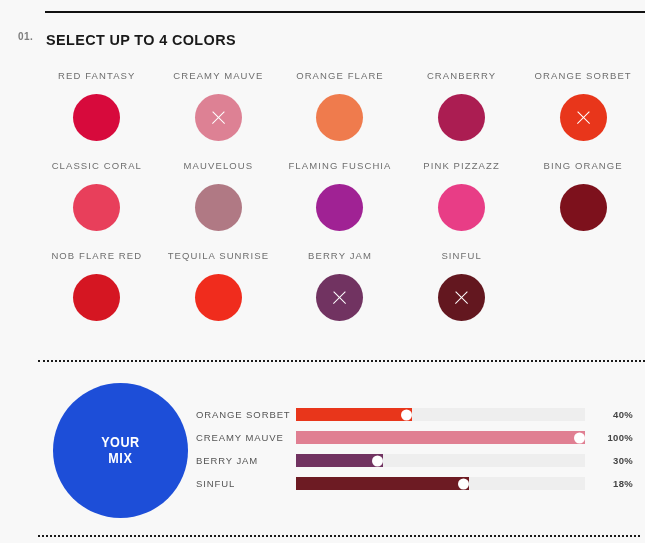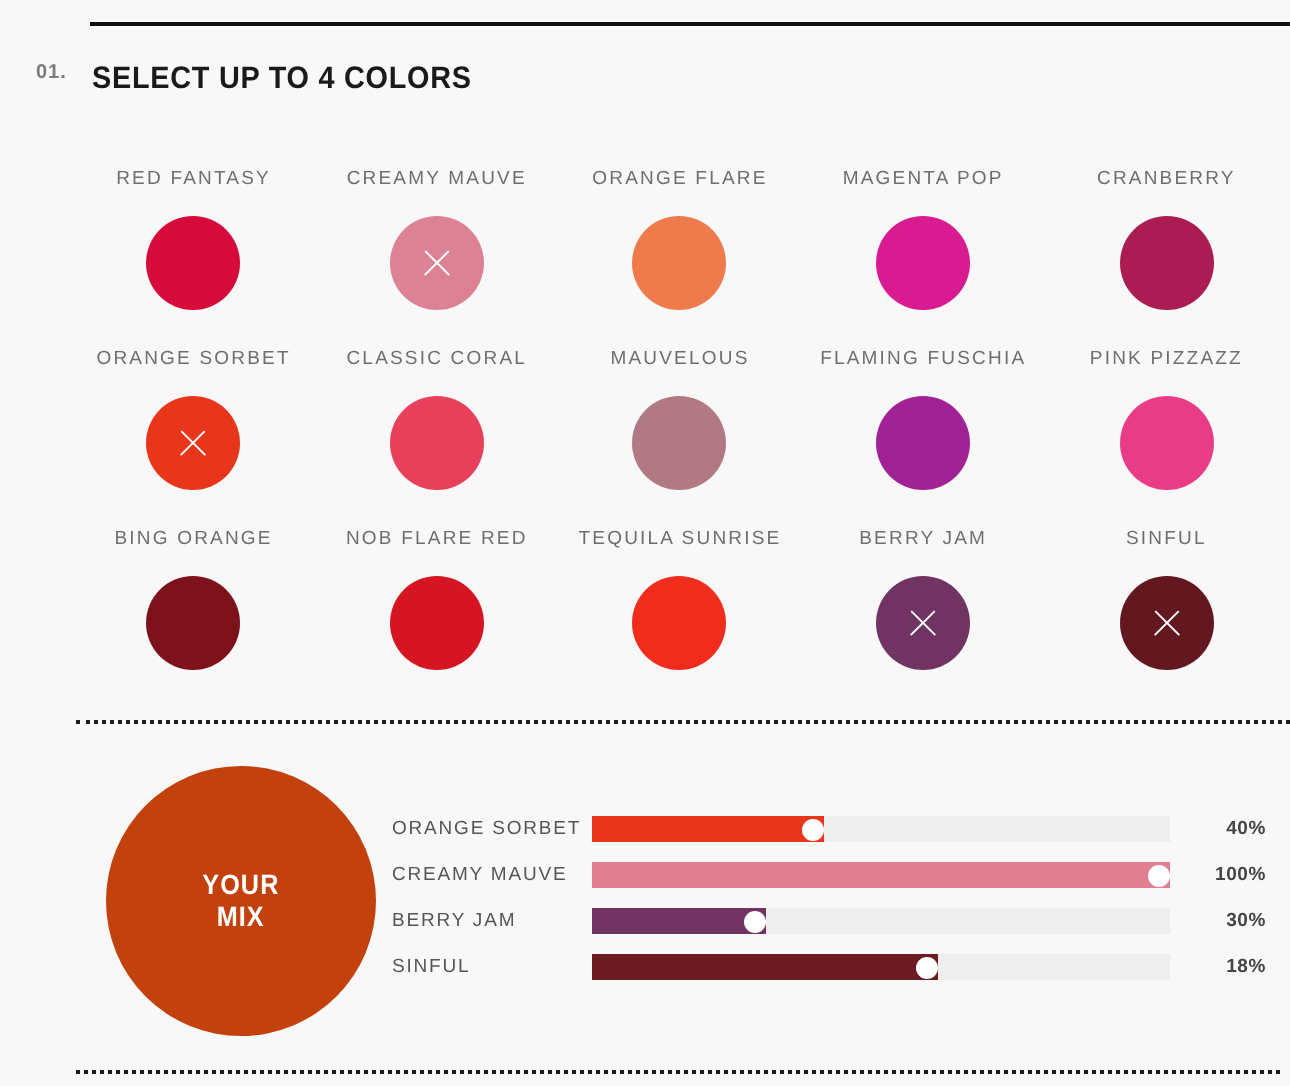--- a/index.html
+++ b/index.html
@@ -48,21 +48,21 @@
     color: #1a1a1a;
     font-stretch: condensed;
     transform: scaleX(0.93);
     transform-origin: left center;
   }
 
   
   .swatch-grid {
     position: absolute;
     left: 36px;
-    top: 84px;
+    top: 70px;
     width: 608px;
     display: grid;
     grid-template-columns: repeat(5, 1fr);
     row-gap: 0px;
   }
   .swatch-cell {
     display: flex;
     flex-direction: column;
     align-items: center;
     height: 90px;
@@ -215,24 +215,20 @@
       <div class="swatch-label">CREAMY MAUVE</div>
       <div class="swatch-dot selected" style="background: rgb(221, 129, 148);">
         <div class="swatch-x"></div>
       </div>
     </div>
     <div class="swatch-cell">
       <div class="swatch-label">ORANGE FLARE</div>
       <div class="swatch-dot" style="background: rgb(239, 123, 77);"></div>
     </div>
     <div class="swatch-cell">
-      <div class="swatch-label">MAGENTA POP</div>
-      <div class="swatch-dot" style="background: rgb(217, 27, 146);"></div>
-    </div>
-    <div class="swatch-cell">
       <div class="swatch-label">CRANBERRY</div>
       <div class="swatch-dot" style="background: rgb(171, 29, 82);"></div>
     </div>
     <div class="swatch-cell">
       <div class="swatch-label">ORANGE SORBET</div>
       <div class="swatch-dot selected" style="background: rgb(232, 54, 27);">
         <div class="swatch-x"></div>
       </div>
     </div>
     <div class="swatch-cell">
@@ -273,21 +269,21 @@
       <div class="swatch-label">SINFUL</div>
       <div class="swatch-dot selected" style="background: rgb(99, 23, 31);">
         <div class="swatch-x"></div>
       </div>
     </div>
   </div>
 
 <div class="dotted d1"></div>
 
 <div class="mix-panel">
-  <div class="mix-circle" style="background: #c2410c;">
+  <div class="mix-circle" style="background: #1d4ed8;">
     <span>YOUR</span>
     <span>MIX</span>
   </div>
   <div class="sliders">
       <div class="slider-row">
         <div class="slider-name">ORANGE SORBET</div>
         <div class="slider-track" style="background: rgb(238, 238, 238);">
           <div class="slider-fill" style="width: 40%; background: rgb(232, 54, 27);"></div>
           <div class="slider-knob" style="left: 40%;"></div>
         </div>

